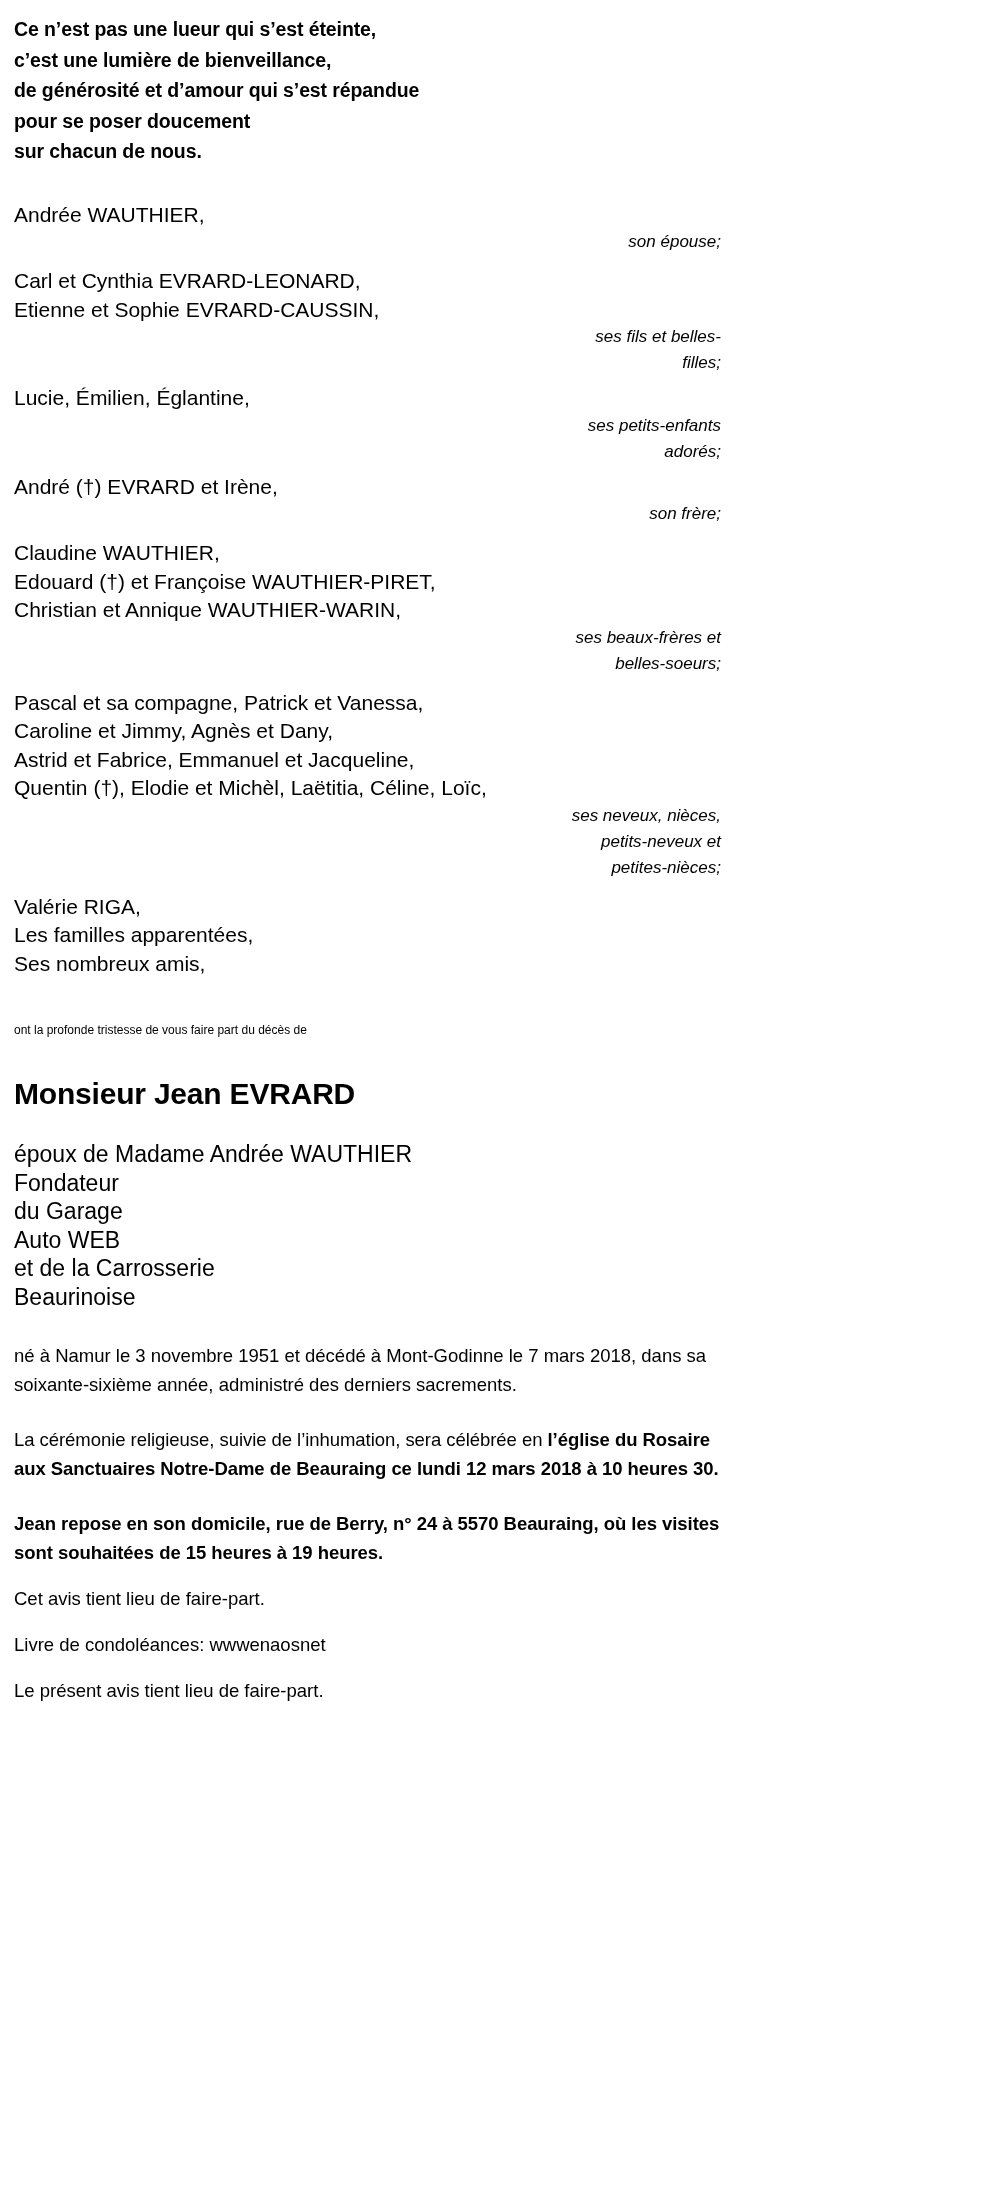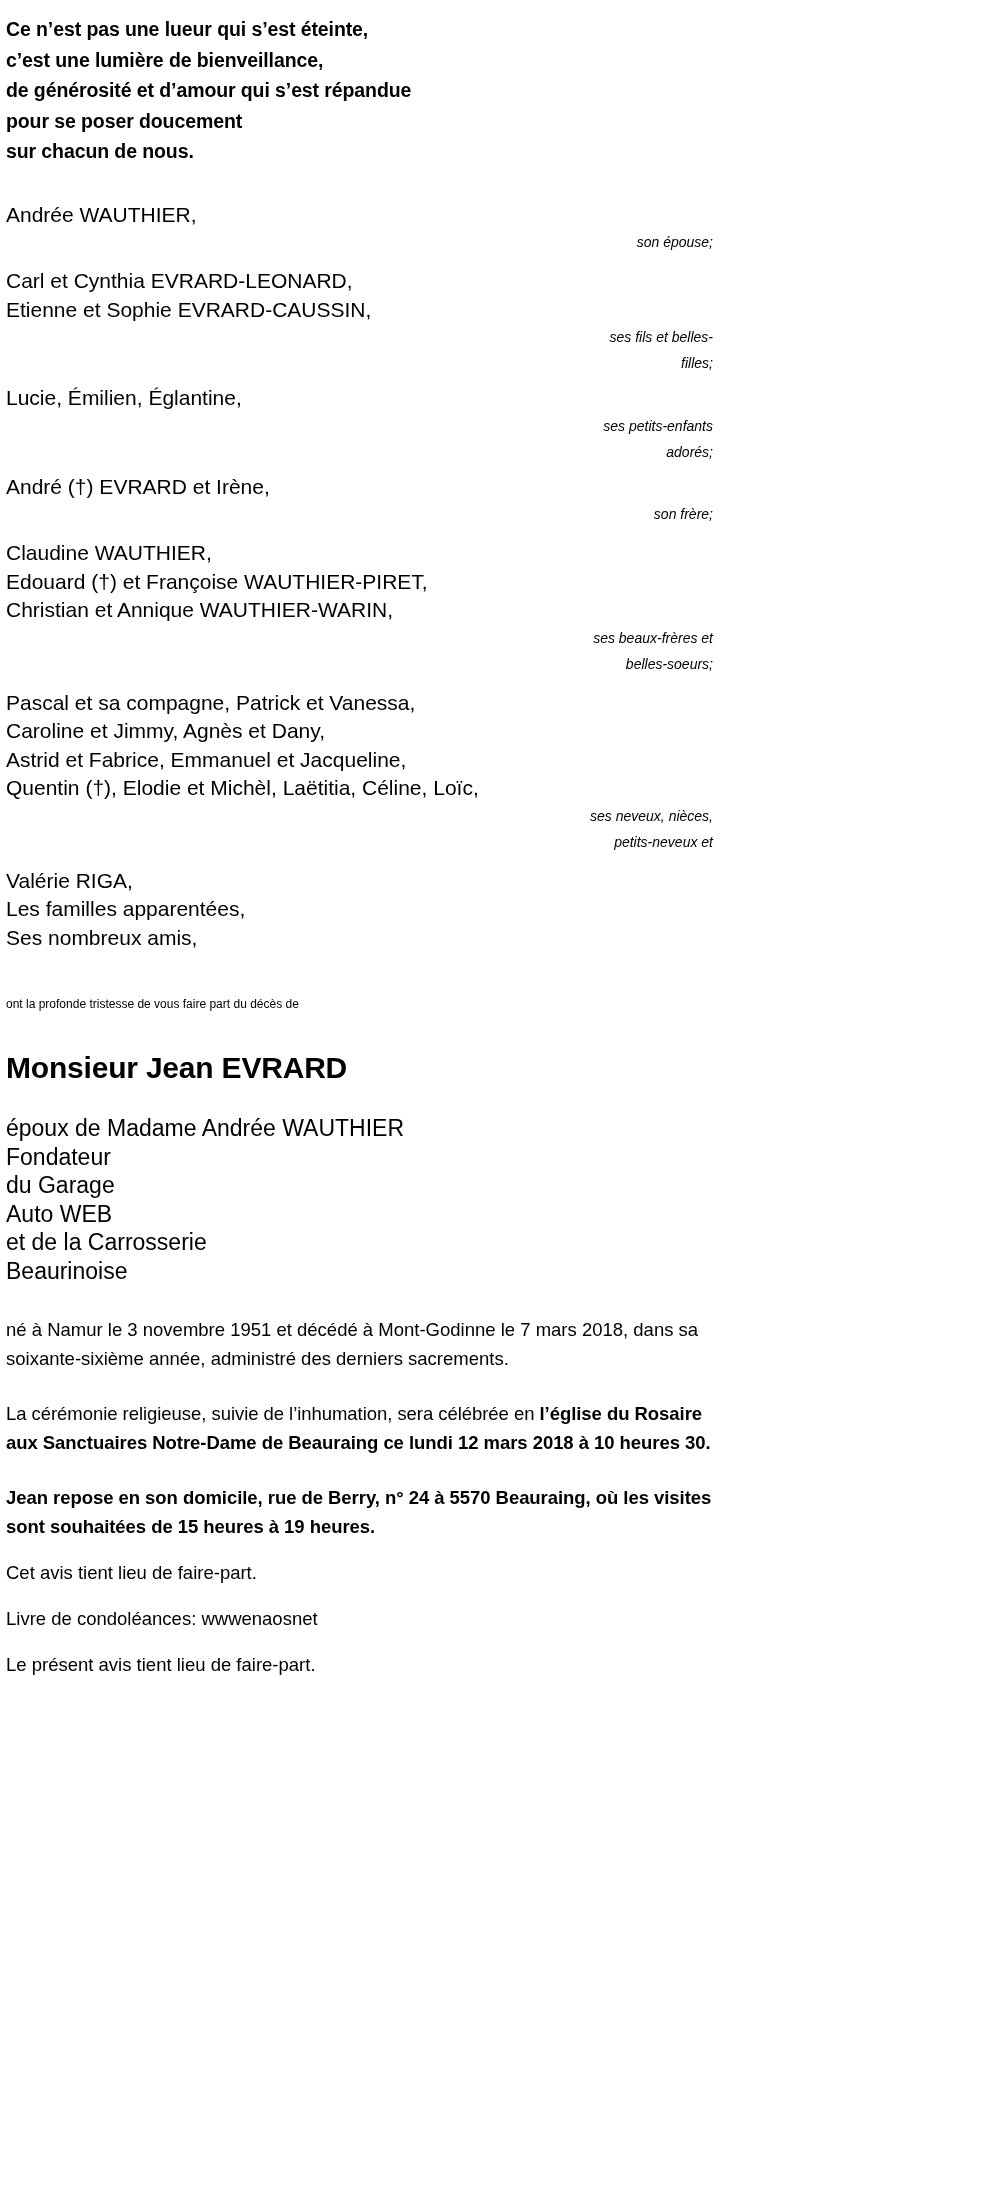--- a/index.html
+++ b/index.html
@@ -11,21 +11,21 @@
     width: 1000px;
     min-height: 2212px;
     font-family: "Liberation Sans", sans-serif;
     color: #000000;
     -webkit-font-smoothing: antialiased;
   }
   .notice {
     position: relative;
     width: 988px;
     box-sizing: border-box;
-    padding: 14px 0 0 0;
+    padding: 14px 0 0 8px;
   }
   .inner {
     width: 707px;
     margin: 0;
     padding: 0 0 0 6px;
     box-sizing: border-box;
   }
 
   
   .poem {
@@ -38,21 +38,21 @@
     letter-spacing: -0.1px;
     white-space: nowrap;
   }
   .name-line {
     font-size: 21px;
     line-height: 28.5px;
     white-space: nowrap;
   }
   .relation {
     font-style: italic;
-    font-size: 14px;
+    font-size: 17px;
     line-height: 26px;
     text-align: right;
     width: 707px;
   }
 
   
   .grp {
     position: relative;
     width: 707px;
   }
@@ -179,20 +179,21 @@
     <div class="sp-12"></div>
 
     <div class="grp">
       <div class="name-line">Pascal et sa compagne, Patrick et Vanessa,</div>
       <div class="name-line">Caroline et Jimmy, Agnès et Dany,</div>
       <div class="name-line">Astrid et Fabrice, Emmanuel et Jacqueline,</div>
       <div class="name-line">Quentin (†), Elodie et Michèl, Laëtitia, Céline, Loïc,</div>
       <div class="rel-block">
         <div class="relation">ses neveux, nièces,</div>
         <div class="relation">petits-neveux et</div>
+        <div class="relation">petites-nièces;</div>
       </div>
     </div>
 
     <div class="sp-12"></div>
 
     <div class="grp">
       <div class="name-line">Valérie RIGA,</div>
       <div class="name-line">Les familles apparentées,</div>
       <div class="name-line">Ses nombreux amis,</div>
     </div>

